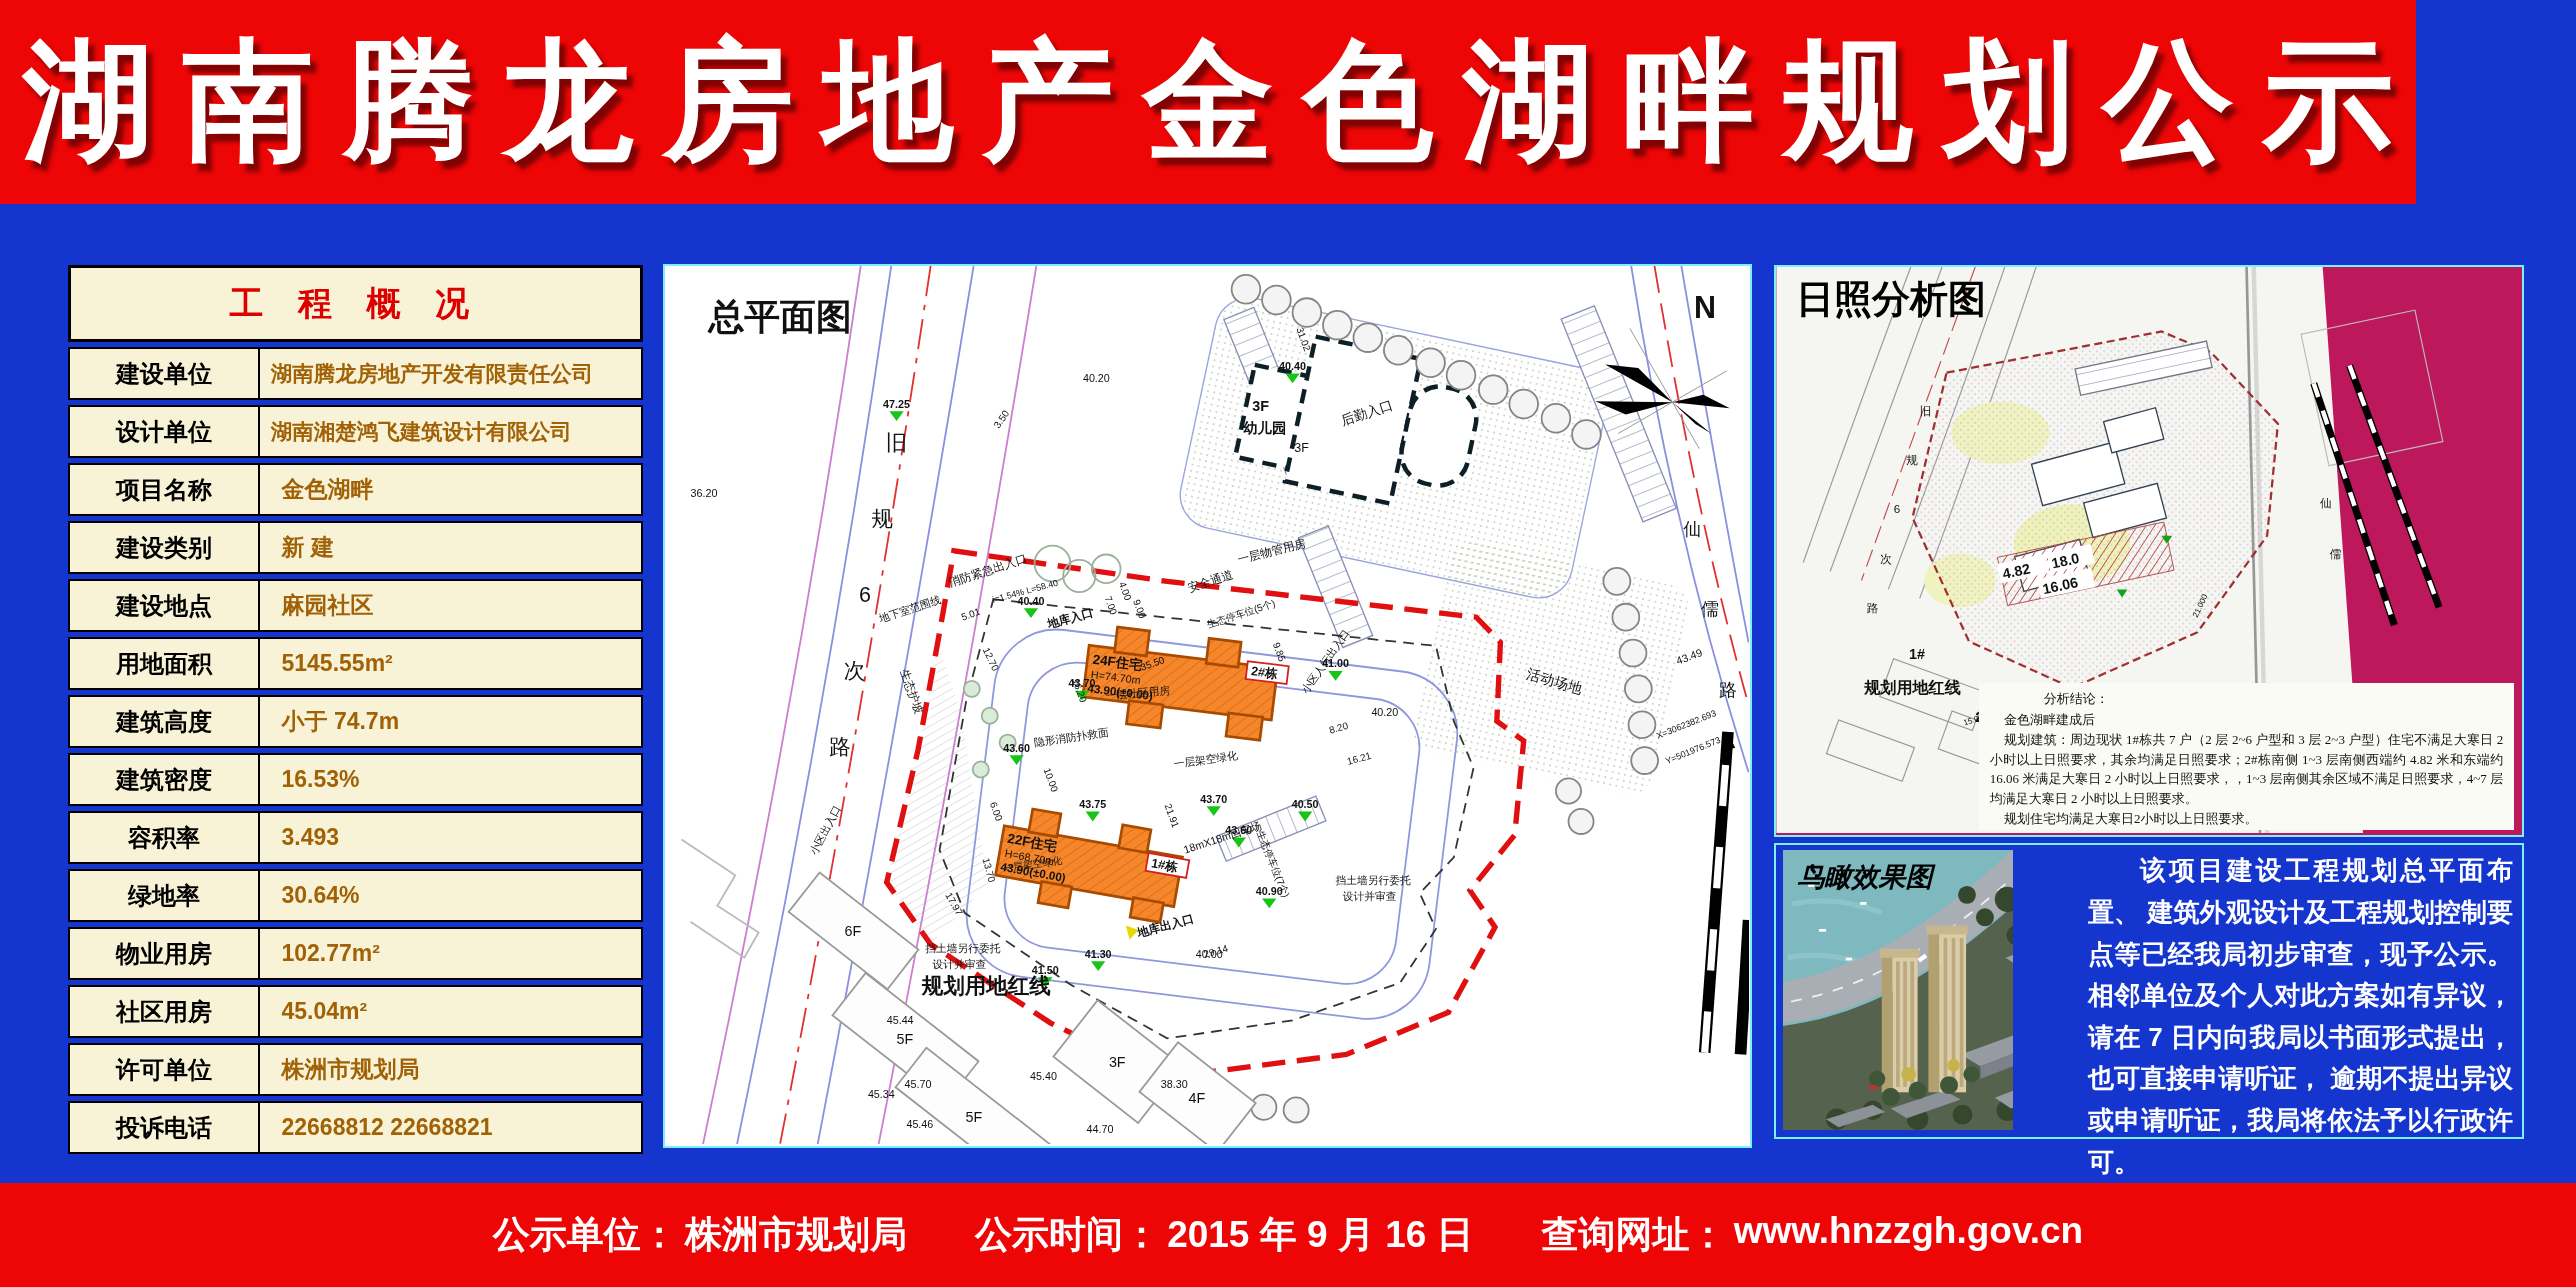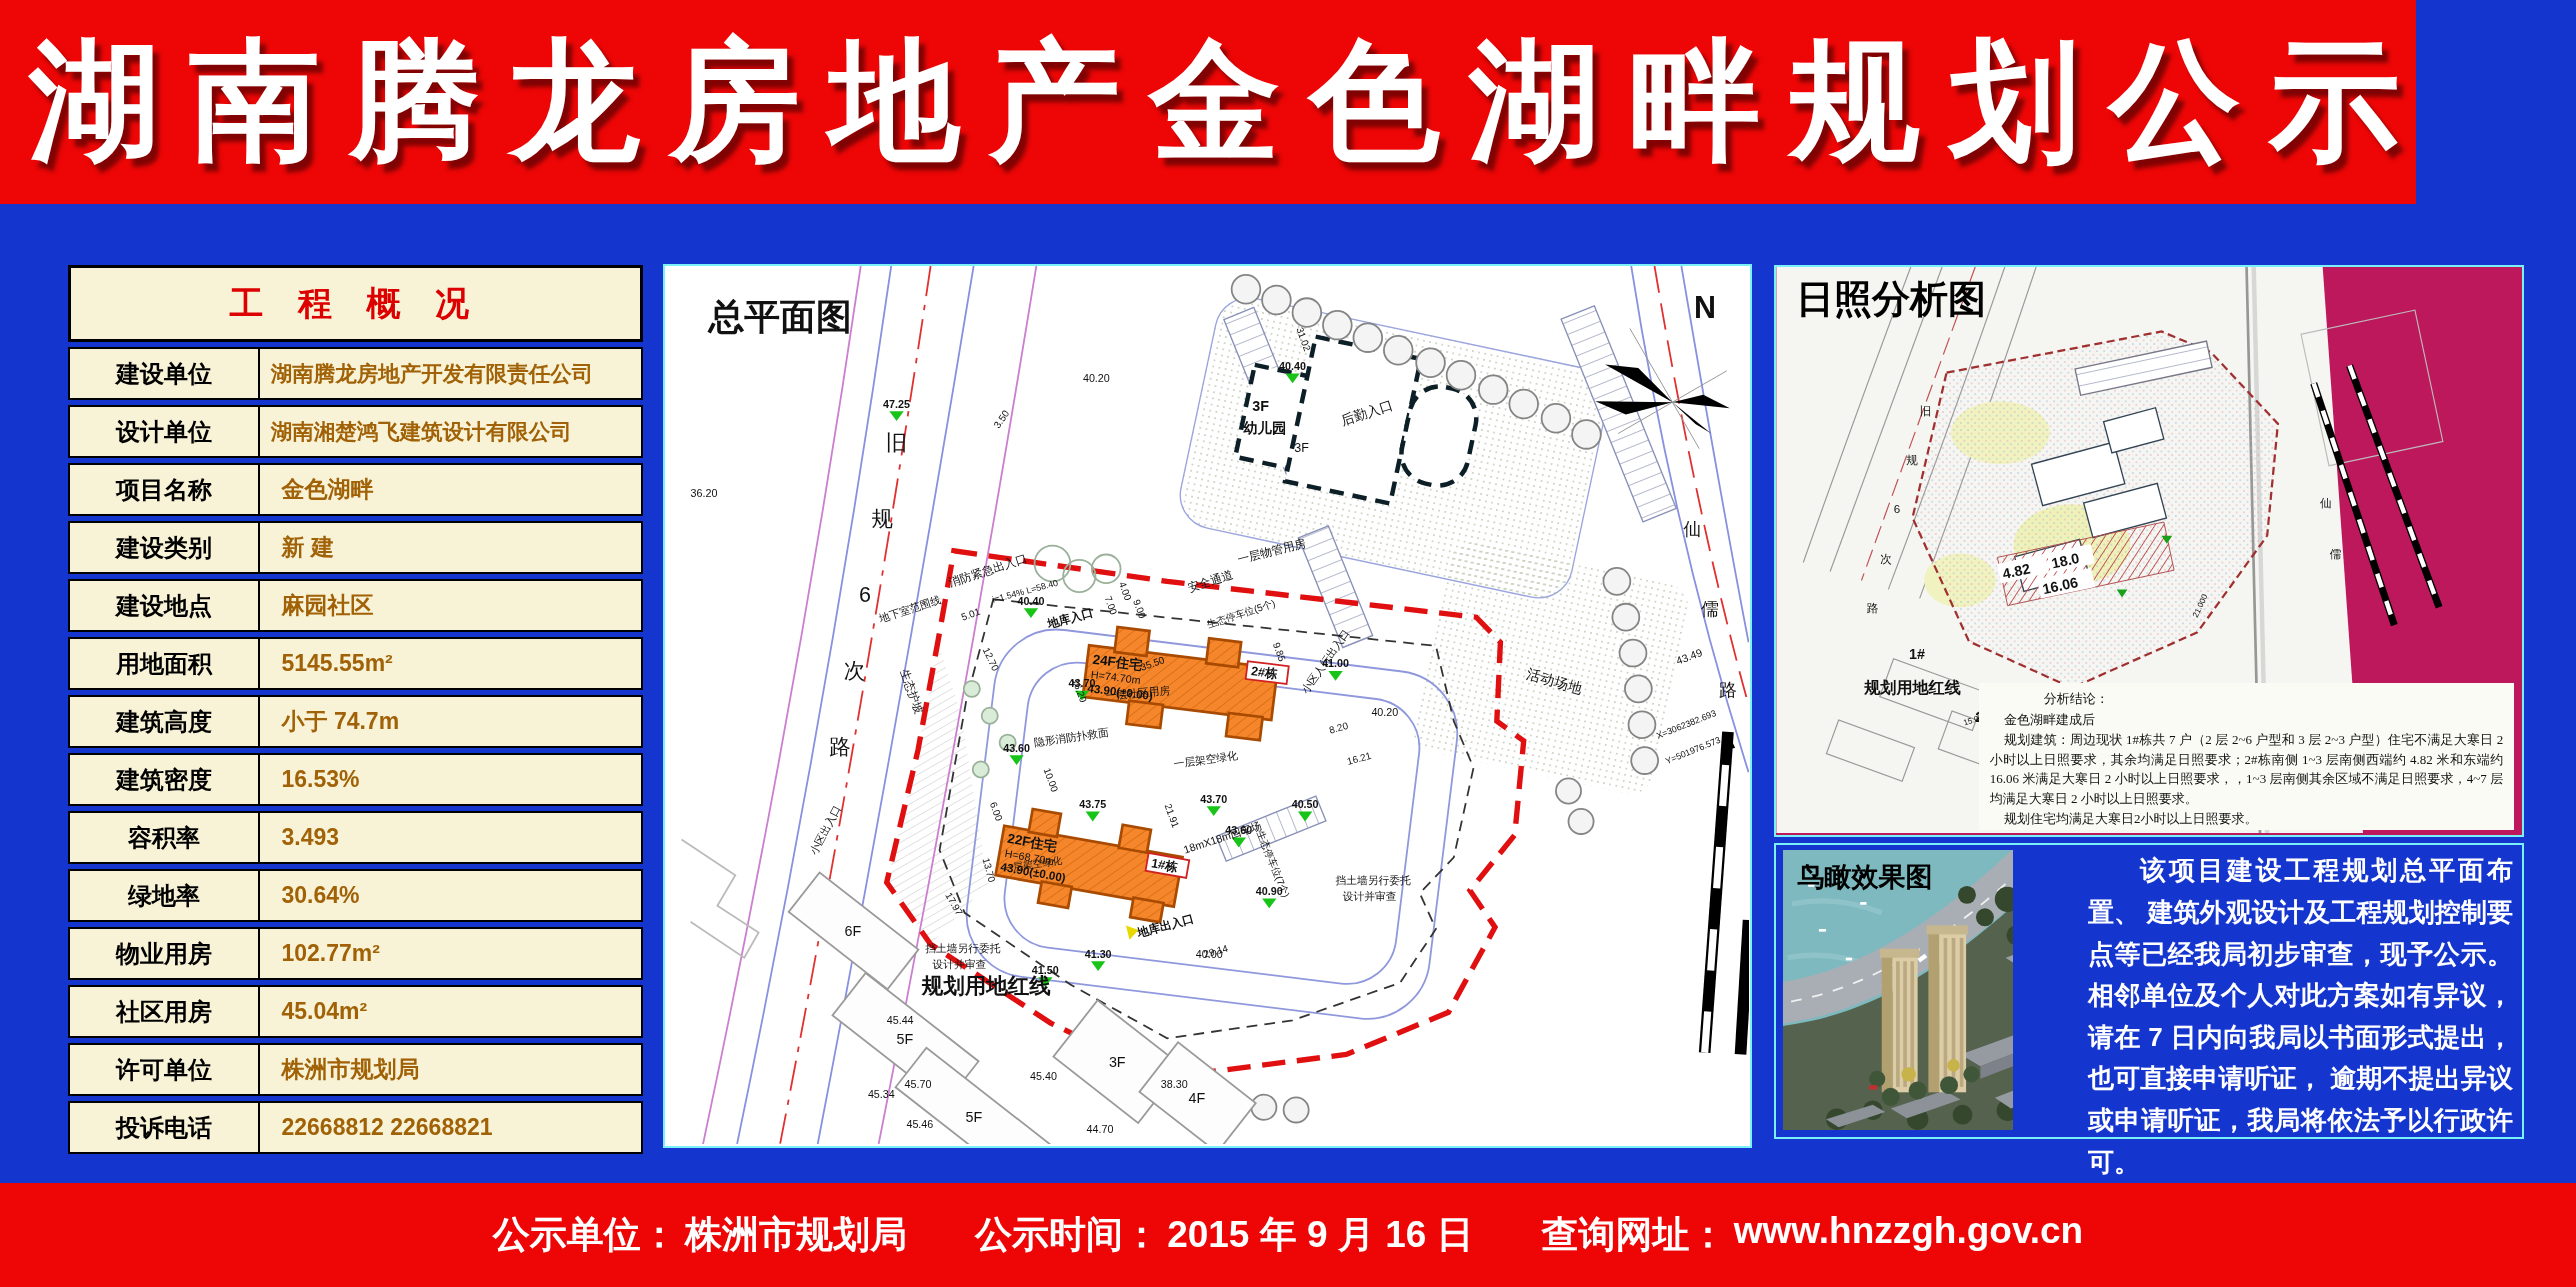--- a/index.html
+++ b/index.html
@@ -1,21 +1,21 @@
 <!DOCTYPE html>
 <html style="font-size:14.3px"><head>
 <meta charset="utf-8">
 <style>
   html,body{margin:0;padding:0;background:#222;}
   *{box-sizing:border-box;}
   .poster{position:relative;width:2576px;height:1287px;overflow:hidden;
     background:#1535cf;font-family:"Liberation Sans","DejaVu Sans",sans-serif;}
   
   .banner{position:absolute;left:0;top:0;width:2416px;height:204px;background:#ee0606;
-    display:flex;align-items:center;}
+    display:flex;align-items:center;justify-content:center;}
   .banner h1{margin:0;font-size:131px;font-weight:900;color:#ffffff;letter-spacing:29px;
     padding-left:29px;white-space:nowrap;text-shadow:6.3px 8px 4.5px rgba(55,0,0,.6);}
   .footer{position:absolute;left:0;top:1183px;width:2576px;height:104px;background:#ee0606;
     display:flex;align-items:center;justify-content:center;gap:68px;color:#fff;font-weight:700;font-size:37px;}
   .footer .pair{display:flex;gap:7.2px;white-space:nowrap;}
   
   .table-panel{position:absolute;left:68px;top:265px;width:575px;height:889px;
     display:flex;flex-direction:column;gap:5.4px;}
   .thead{flex:0 0 77px;background:#f8f3d6;border:3.6px solid #000;display:flex;align-items:center;
     justify-content:center;color:#dd0000;font-size:34px;font-weight:900;letter-spacing:12.5px;}
@@ -35,21 +35,21 @@
   .conclusion{position:absolute;left:203px;top:416px;width:535px;height:147px;background:#fbfbf6;
     font-family:"Liberation Serif","DejaVu Serif",serif;font-size:13px;color:#111;line-height:1.5;
     padding:5.4px 10.8px;z-index:3;}
   .conclusion p{margin:0.9px 0;}
   .conclusion .c1{padding-left:54px;}
   .conclusion .c2{padding-left:14.3px;}
   .conclusion .c3{text-indent:14.3px;text-align:justify;}
   .conclusion .c4{padding-left:14.3px;}
   
   .br-section{position:absolute;left:1774px;top:843px;width:750px;height:296px;border:2.7px solid #7af0f8;}
-  .photo{position:absolute;left:7.2px;top:5.4px;width:230px;height:280px;overflow:hidden;}
+  .photo{position:absolute;left:7.2px;top:5.4px;width:230px;height:280px;overflow:hidden;font-style:italic;}
   .photo-label{position:absolute;left:14.3px;top:9px;font-size:27px;font-weight:900;color:#000;z-index:2;}
   .notice{position:absolute;left:312px;top:5.4px;width:425px;color:#fff;font-weight:700;font-size:26px;line-height:1.6;}
   .notice .nbody{margin:0;text-align:justify;text-indent:2em;}
   .notice .nsig{margin:3.6px 0 0;text-align:right;padding-right:93px;}
   .notice .ndate{margin:0;text-align:right;padding-right:56px;}
   
   svg text{font-family:"Liberation Sans","DejaVu Sans",sans-serif;fill:#111;}
 </style>
 </head>
 <body>

